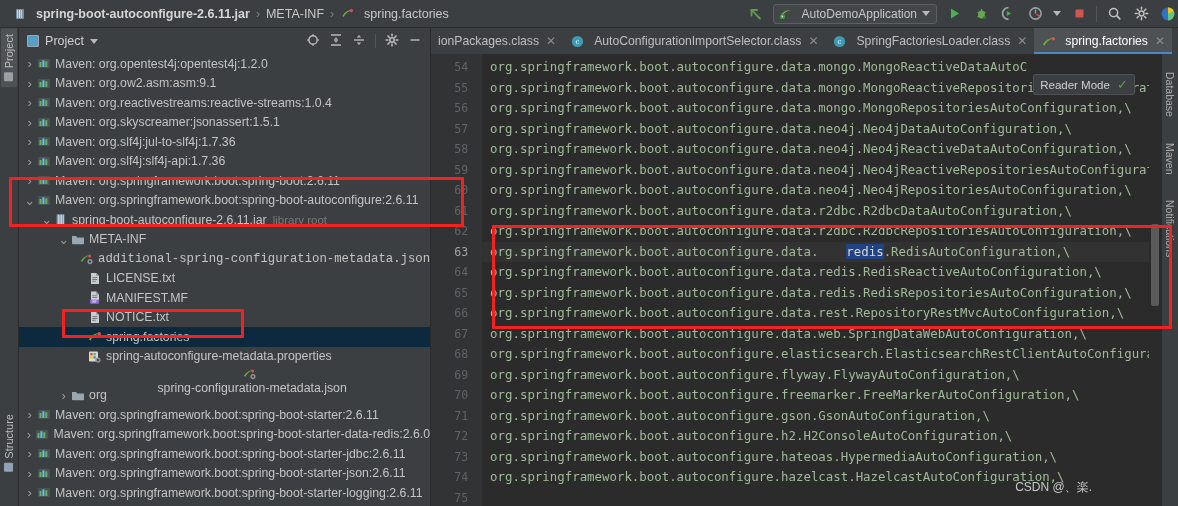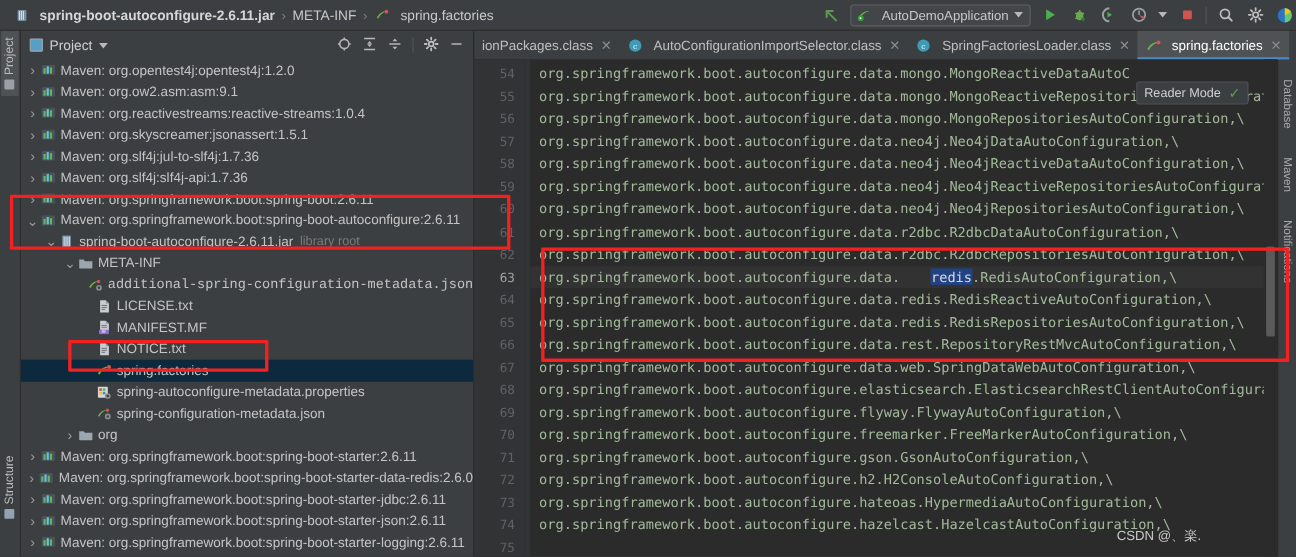--- a/index.html
+++ b/index.html
@@ -453,21 +453,21 @@
                 <rect x="2.2" y="3" width="2.4" height="2.4" fill="#d9534f"></rect>
                 <rect x="5.4" y="3" width="2.4" height="2.4" fill="#5fb85f"></rect>
                 <rect x="2.2" y="6.2" width="2.4" height="2.4" fill="#f0c419"></rect>
                 <rect x="5.4" y="6.2" width="2.4" height="2.4" fill="#4a88c7"></rect>
                 <circle cx="10" cy="10" r="2.6" fill="#8f8f8f"></circle>
                 <circle cx="10" cy="10" r="1.1" fill="#3c3f41"></circle>
               </svg>
             </span>
             <span>spring-autoconfigure-metadata.properties</span>
           </div>
-          <div class="row" style="padding-left: 55px;">
+          <div class="row" style="padding-left: 55px; flex-direction: column;">
             <span class="arrow none"></span>
             <span class="ic">
               <svg width="14" height="13" viewBox="0 0 14 13">
                 <path d="M1 9 C3.3 4.8, 7 3, 10.3 3.6 C7.5 3.8, 4 6.2, 2.4 9.8 Z" fill="#6db33f"></path>
                 <circle cx="9.6" cy="3.9" r="1.5" fill="#d9534f"></circle>
                 <circle cx="10" cy="9.6" r="2.6" fill="#8f8f8f"></circle>
                 <circle cx="10" cy="9.6" r="1.1" fill="#3c3f41"></circle>
               </svg>
             </span>
             <span>spring-configuration-metadata.json</span>

